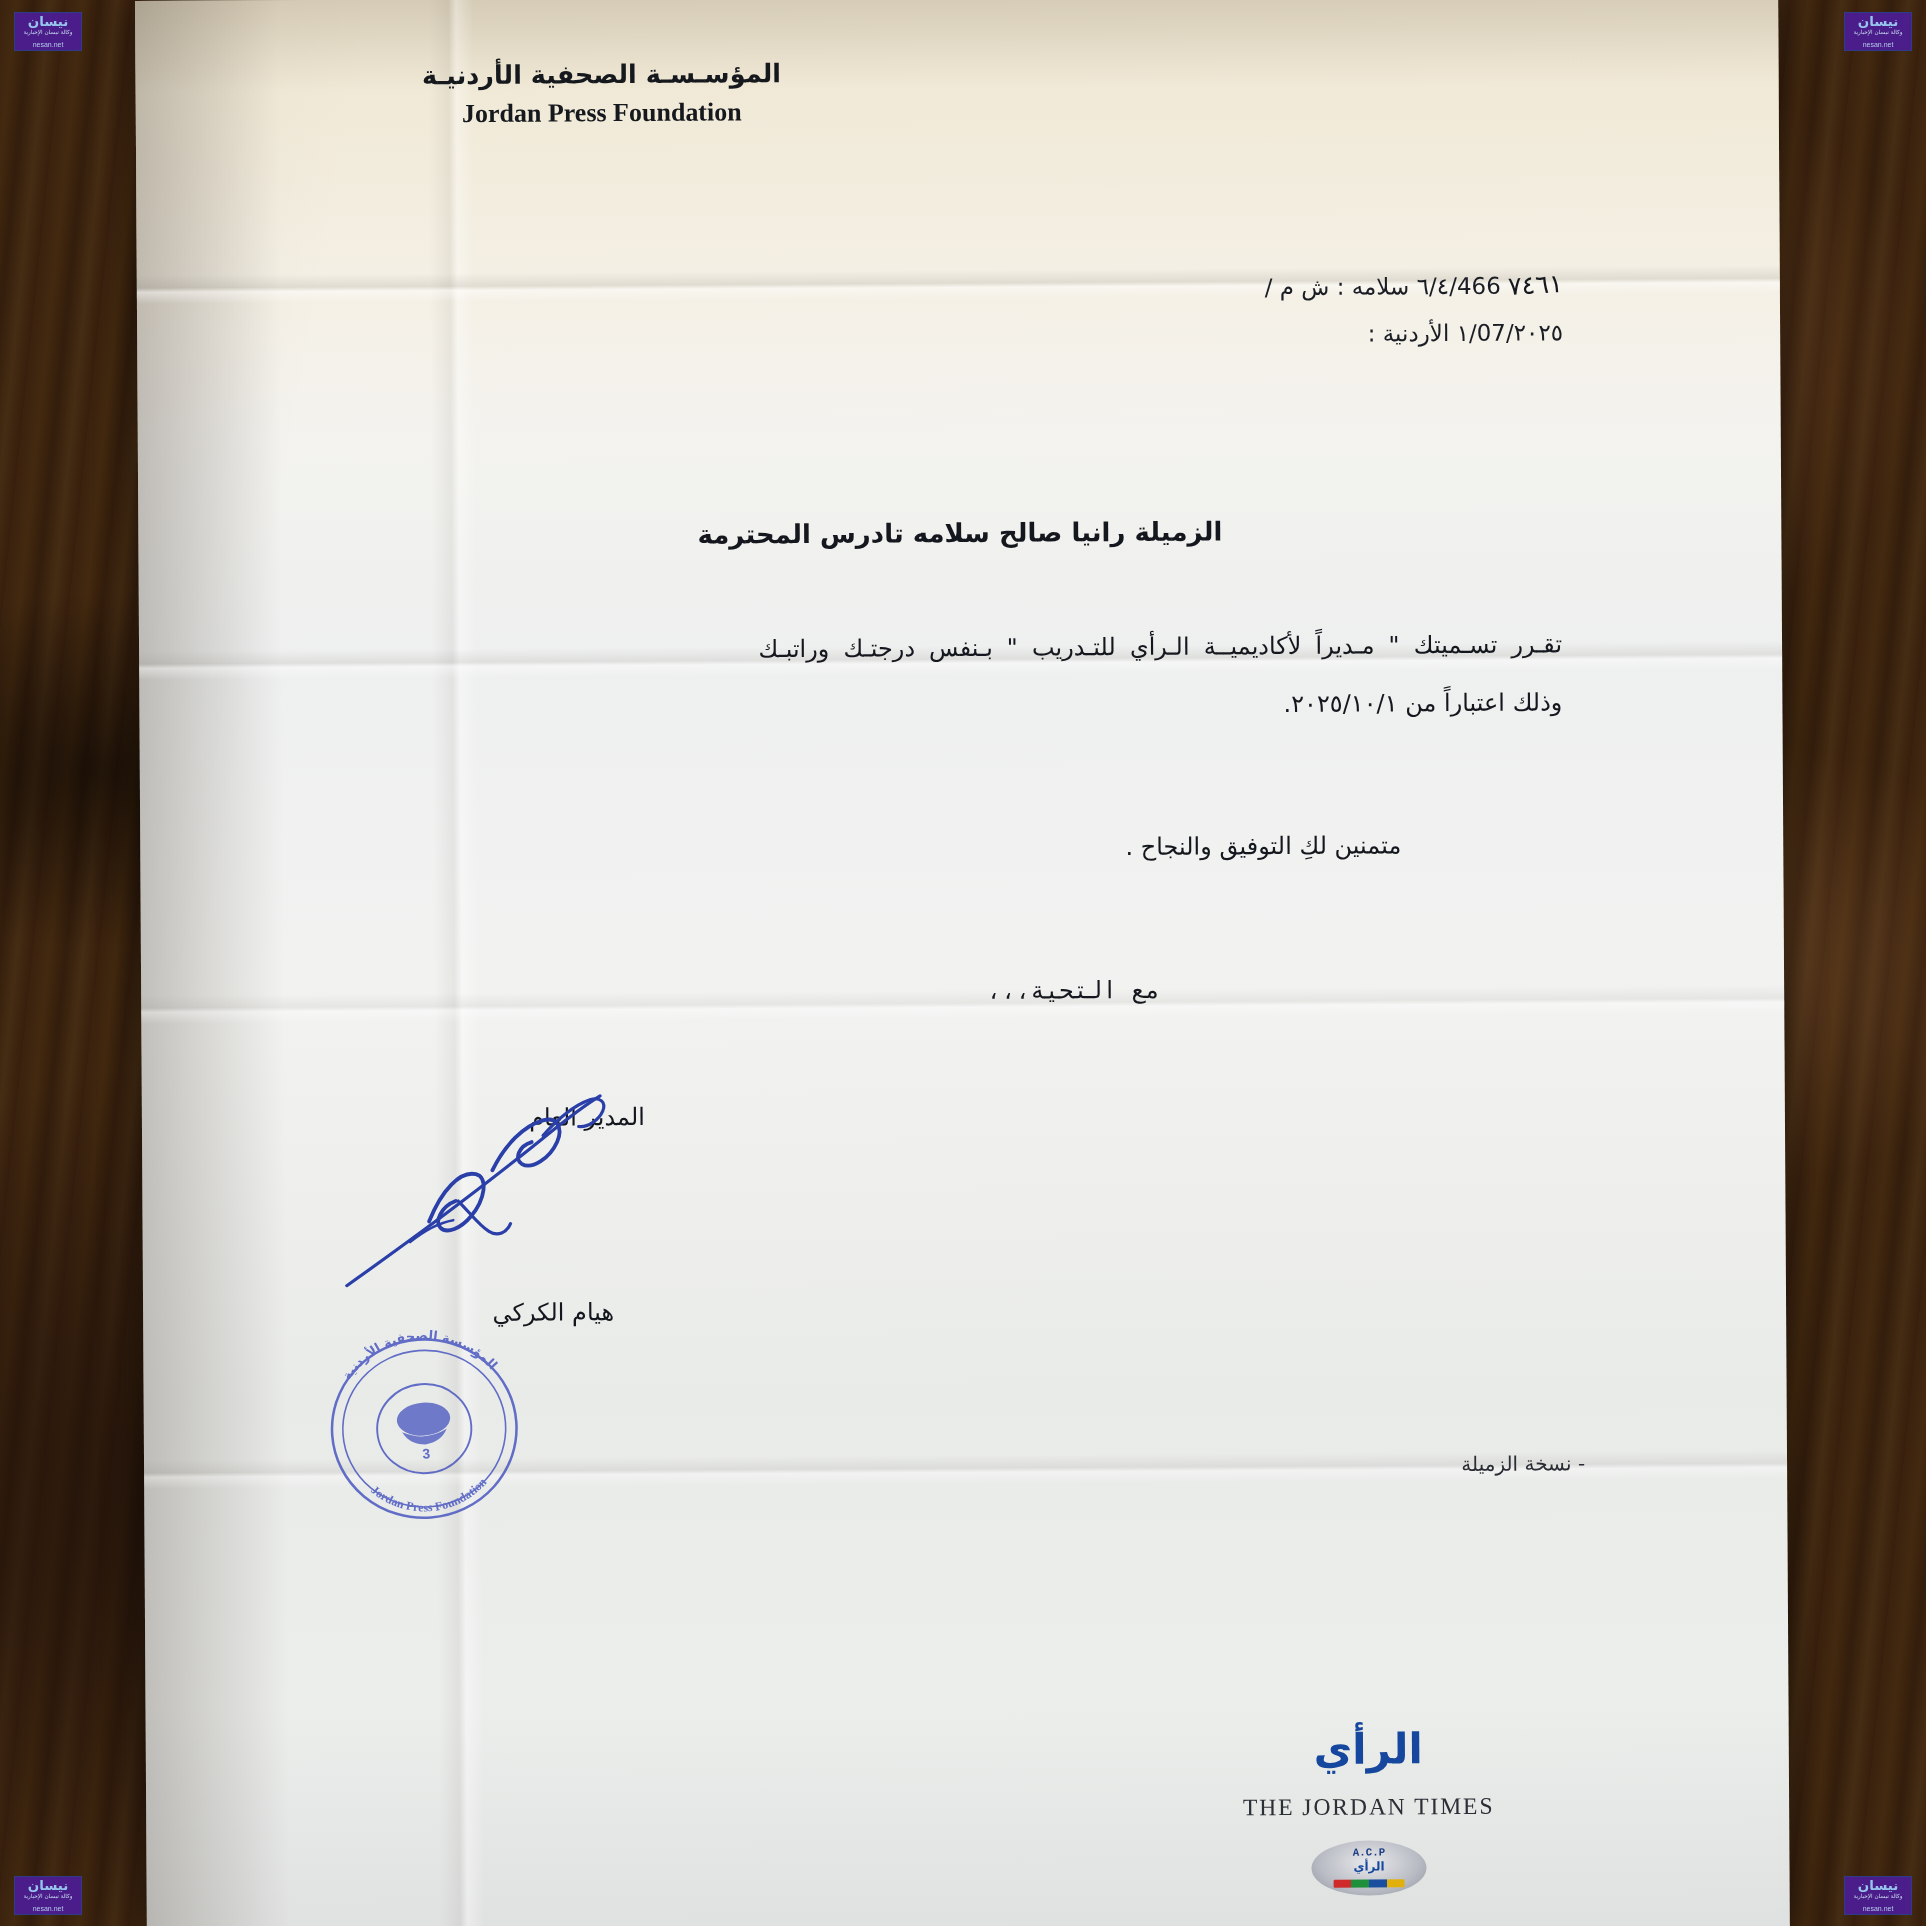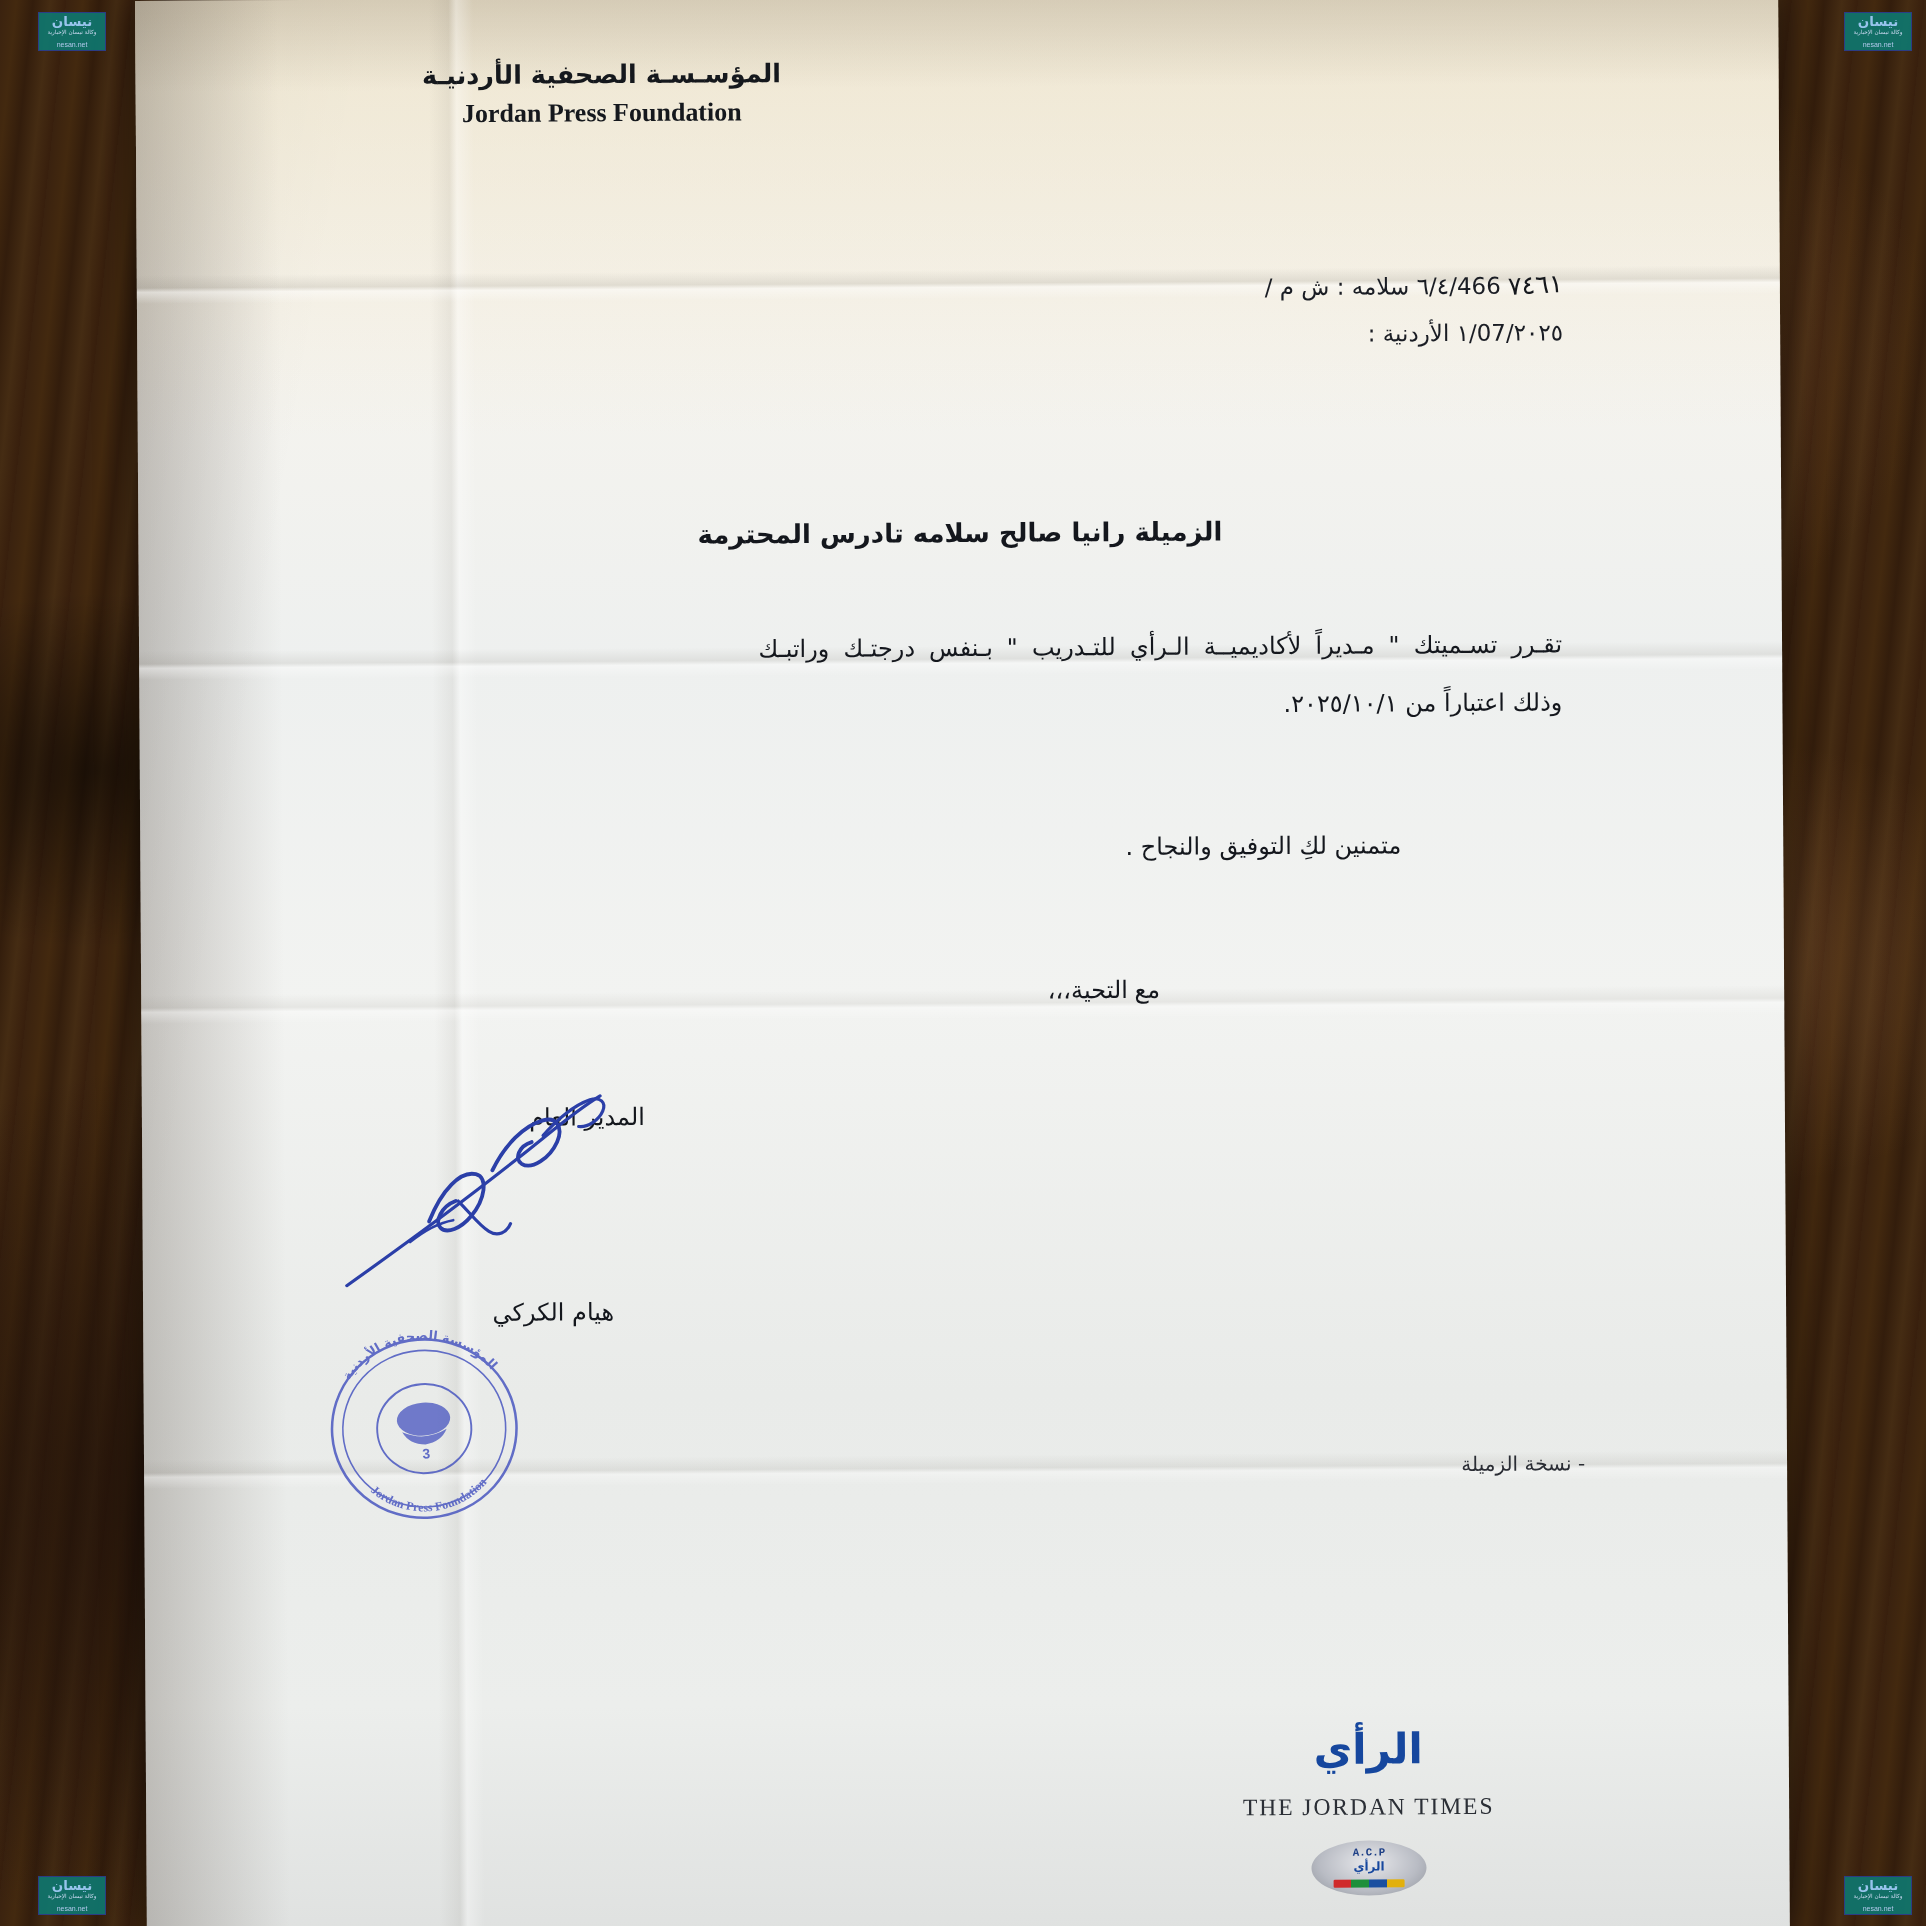--- a/index.html
+++ b/index.html
@@ -162,21 +162,21 @@
     right: 382px;
     font-family: "DejaVu Sans", sans-serif;
     font-size: 24px;
     color: #14171d;
   }
 
   .regards {
     position: absolute;
     top: 981px;
     right: 624px;
-    font-family: Liberation Sans, sans-serif;
+    font-family: Liberation Mono, monospace;
     font-size: 24px;
     color: #14171d;
     text-align: center;
   }
 
   .sign-title {
     position: absolute;
     top: 1105px;
     right: 1140px;
     font-family: "DejaVu Sans", sans-serif;
@@ -272,25 +272,24 @@
     position:absolute; bottom:7.6px; left:21.7px; right:21.7px; height:8.3px;
     background: linear-gradient(90deg,#d02b2b 0 25%, #1e8f3a 25% 50%, #1a4fa0 50% 75%, #e2b00c 75% 100%);
     border-radius:1.3px;
   }
 
   
   .wm {
     position: absolute;
     width: 66px;
     height: 37px;
-    background: #0f766e;
+    background: #4c1d95;
     border: 1.3px solid #2b3f8f;
     opacity: 0.92;
     overflow: hidden;
-    margin-left: 24px;
   }
   .wm .wm-main {
     position:absolute; top:1.3px; left:0; right:0;
     text-align:center;
     font-family:"DejaVu Sans", sans-serif;
     font-size: 13.4px; font-weight:700; color:#9fd2ff;
     letter-spacing:0.6px;
   }
   .wm .wm-sub {
     position:absolute; top:16.6px; left:0; right:0;

